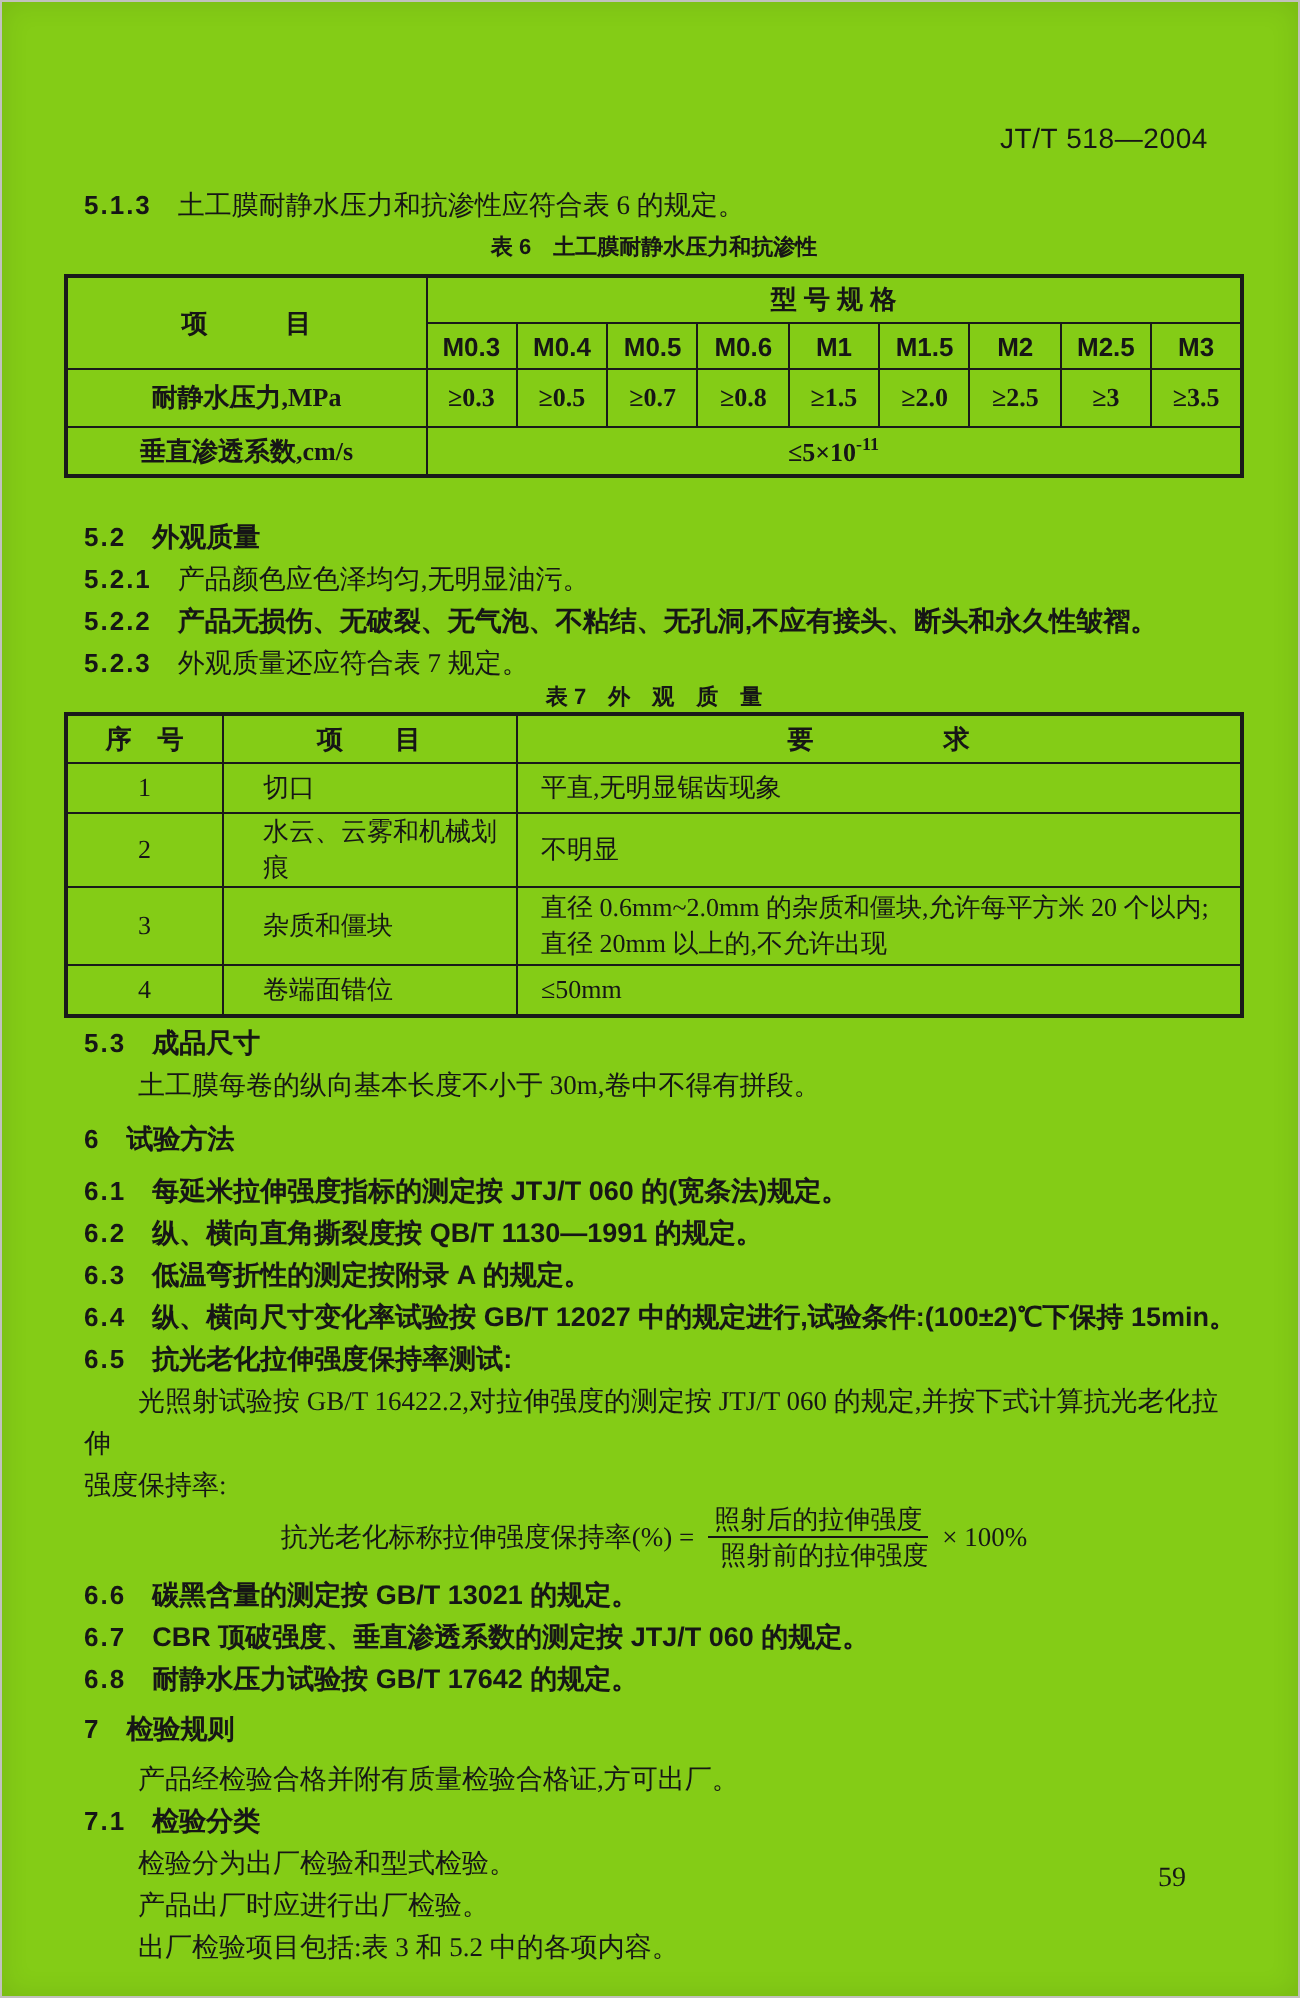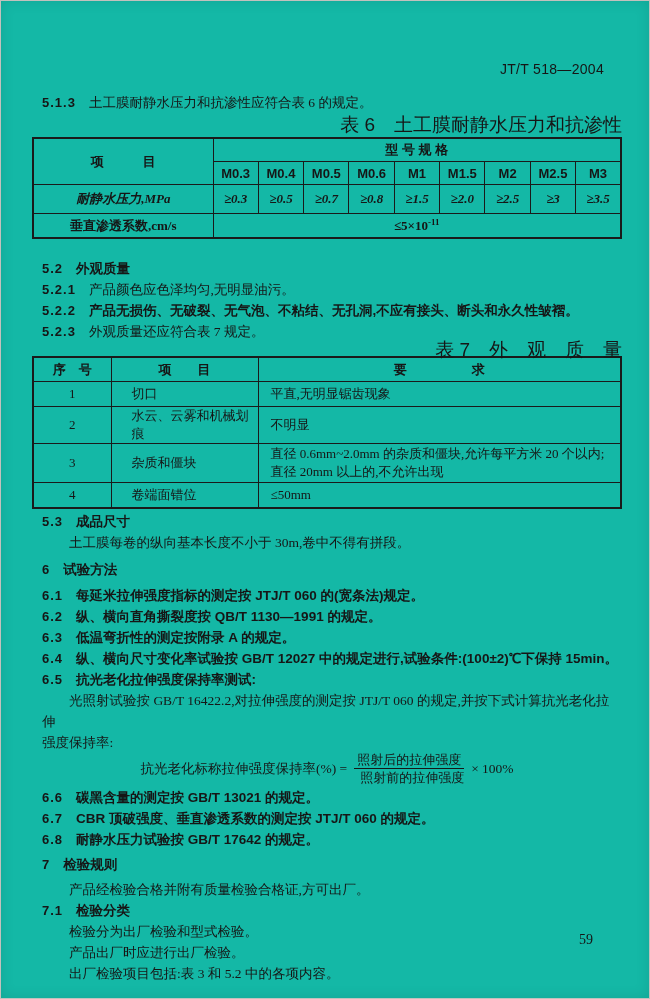--- a/index.html
+++ b/index.html
@@ -3,21 +3,21 @@
 <meta charset="utf-8">
 <style>
   html,body { margin:0; padding:0; }
   body {
     width:650px; height:999px; position:relative; overflow:hidden;
     background:#d9d8d4;
     font-family:"Liberation Serif", serif;
     color:#161616;
   }
   .page {
-    position:absolute; inset:0; background:#14b8a6;
+    position:absolute; inset:0; background:#84cc16;
     border:1px solid #c2c1bd;
     box-shadow: inset 0 0 14px rgba(0,0,0,0.10);
   }
   .content { position:absolute; left:31px; top:0; width:590px; }
 
   .docnum {
     margin-top:58px; text-align:right; padding-right:18px;
     font-family:"Liberation Sans", sans-serif; font-size:14px; letter-spacing:0.3px;
     line-height:20px;
   }
@@ -25,33 +25,33 @@
   .clause, .para { font-size:13.5px; line-height:21px; padding-left:10px; }
   .cnum {
     font-family:"Liberation Sans", sans-serif; font-weight:bold;
     font-size:13px; letter-spacing:1px; margin-right:13px;
   }
   .heading { font-family:"Liberation Sans", sans-serif; font-weight:bold; }
   .strong { font-family:"Liberation Sans", sans-serif; font-weight:bold; }
   .indent { text-indent:27px; }
 
   .tbl-title {
-    text-align:right; font-family:"Liberation Sans", sans-serif;
-    font-weight:normal; font-size:19px; line-height:21px;
+    text-align:center; font-family:"Liberation Sans", sans-serif;
+    font-weight:bold; font-size:11px; line-height:21px;
   }
 
   table { width:100%; border-collapse:collapse; table-layout:fixed; }
   table, th, td { border:1px solid #1a1a1a;padding-left:28px; }
   table { border-width:2px; }
   th, td { padding:0 4px; font-size:13px; text-align:center; vertical-align:middle; }
   th { font-family:"Liberation Sans", sans-serif; font-weight:bold; font-size:13px; }
 
   #table6 { margin-top:2px; }
   #table6 td, #table6 th { height:22px; font-weight:600; }
-  #table6 .r3 td { height:28px;font-style:italic; }
+  #table6 .r3 td { height:28px; }
   #table6 .r4 td { height:23px; }
   #table6 .exp { font-size:9px; vertical-align:super; }
 
   #table7 { margin-top:-4px; }
   #table7 th { height:23px; }
   #table7 td { height:24px; }
   #table7 .row3 td { height:38px; }
   #table7 .row4 td { height:24px; }
   #table7 td.item { text-align:left; padding-left:20px; }
   #table7 td.req  { text-align:left; padding-left:12px; line-height:18px; }

